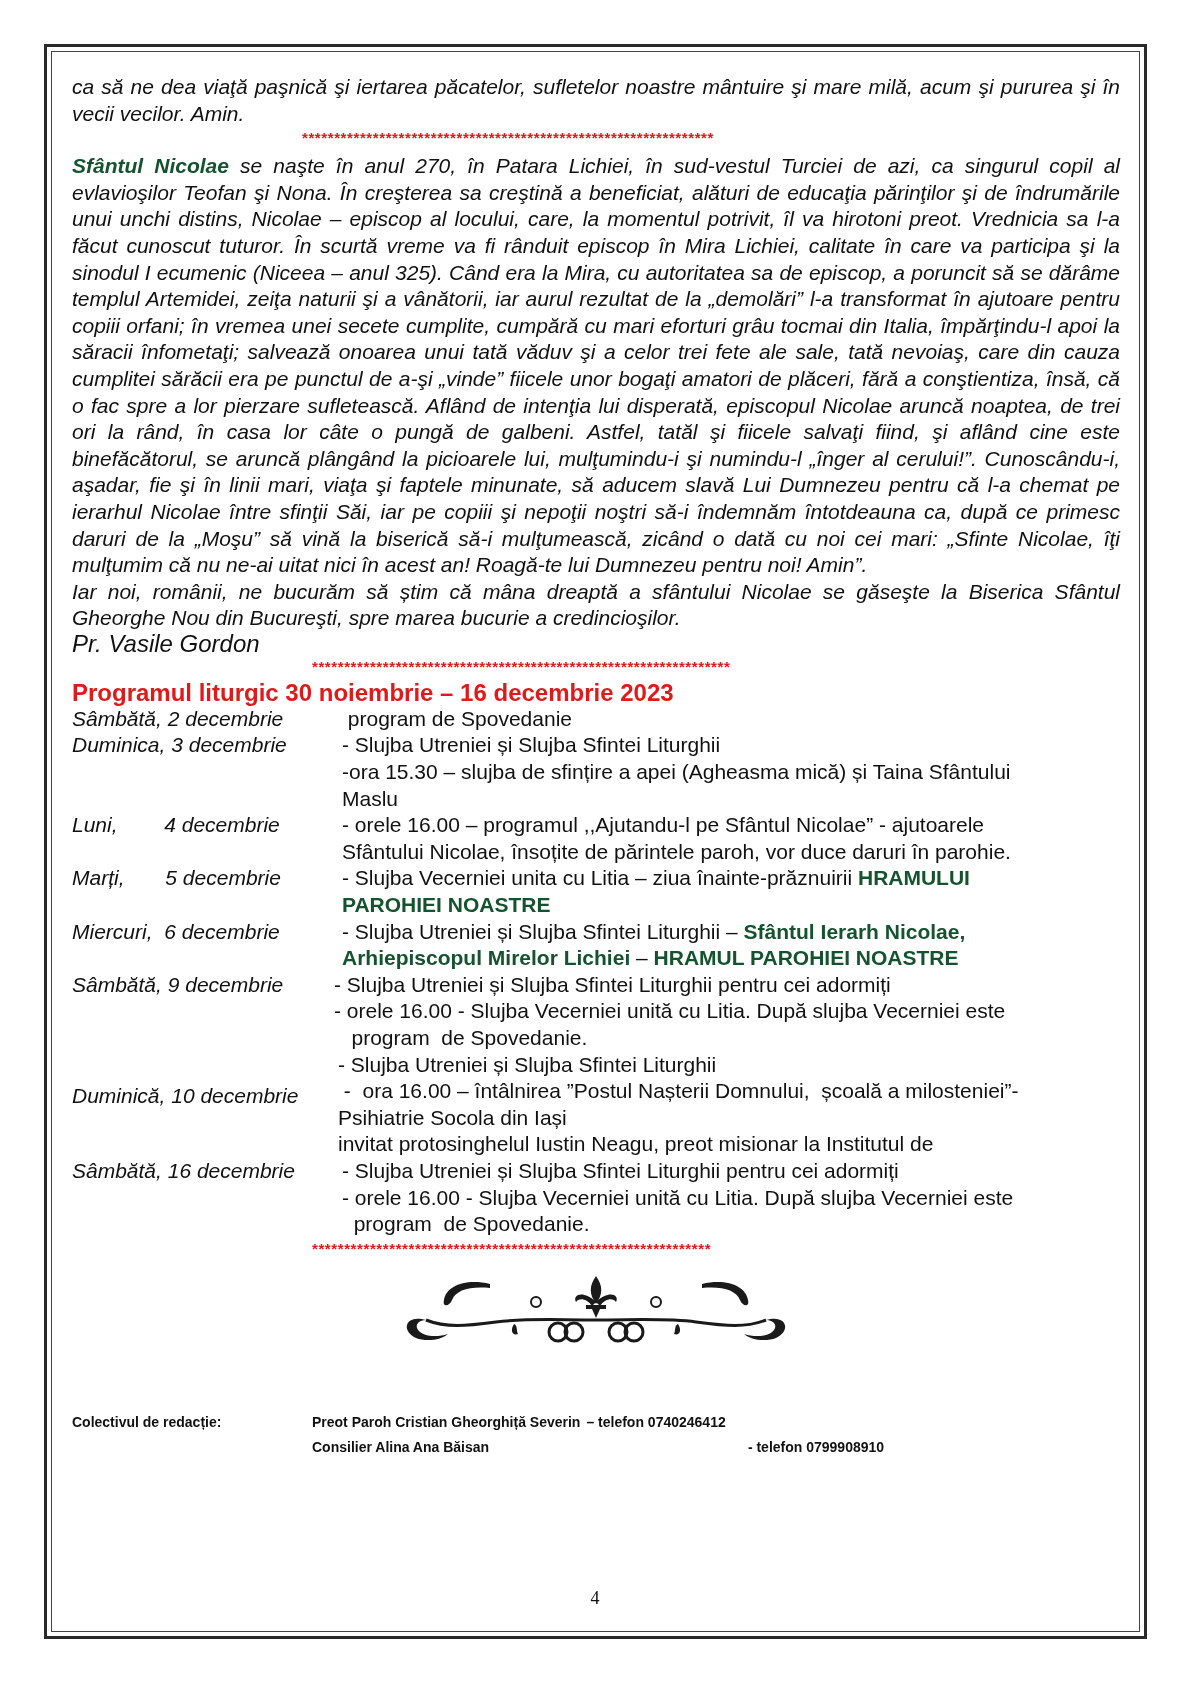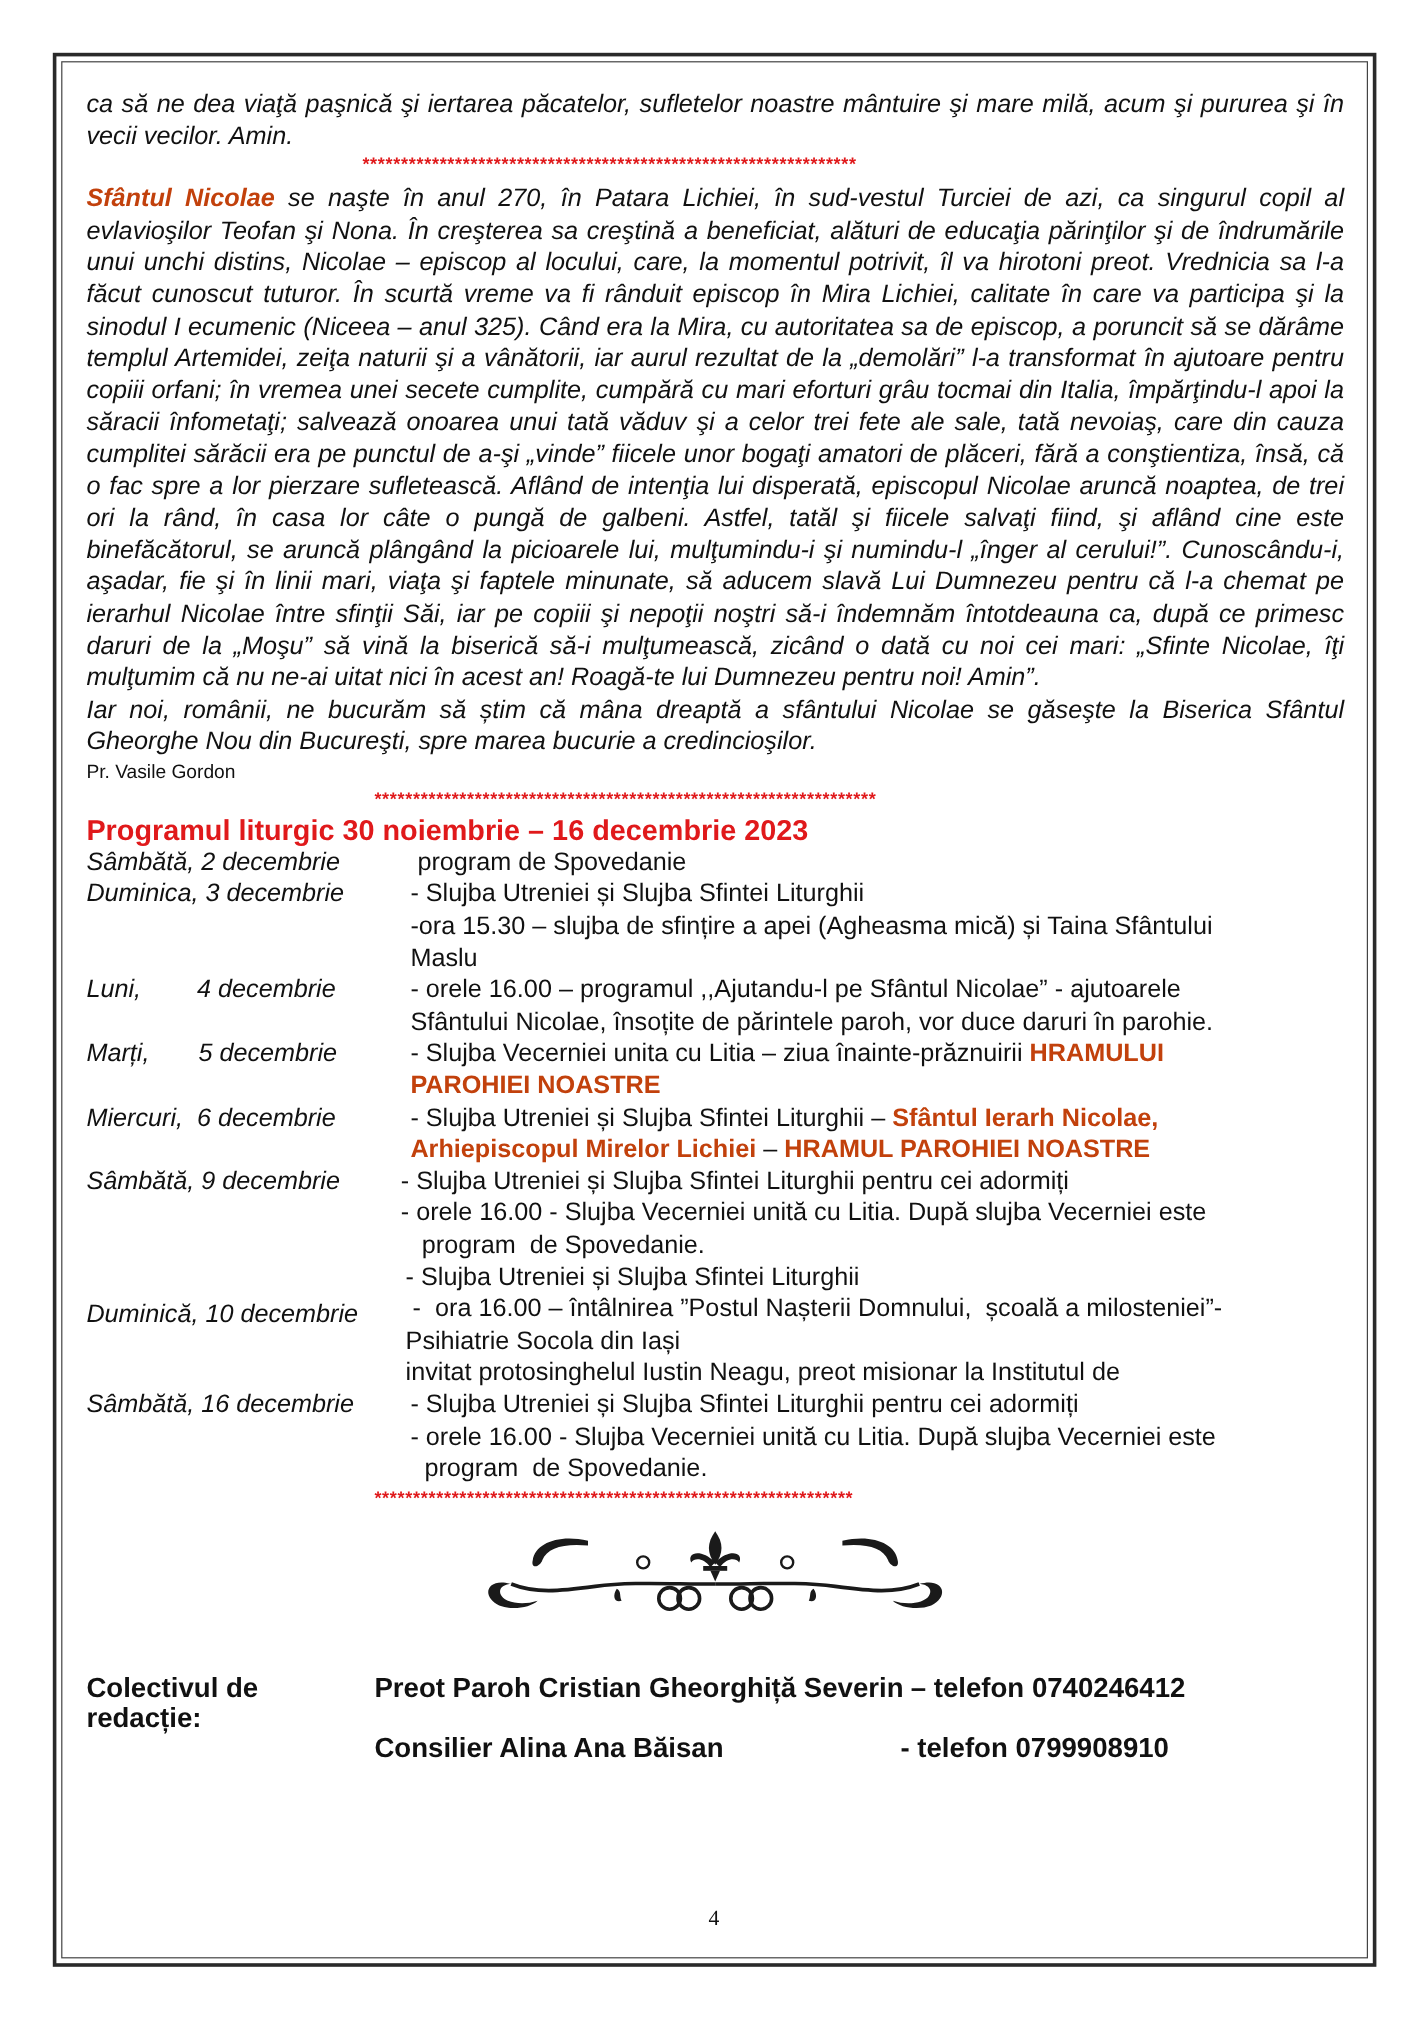--- a/index.html
+++ b/index.html
@@ -5,29 +5,29 @@
   html, body { margin: 0; padding: 0; background: #ffffff; }
   body { width: 1190px; height: 1683px; position: relative; overflow: hidden;
          font-family: "Liberation Sans", sans-serif; color: #111; }
   .frame-outer { position: absolute; left: 44px; top: 44px; width: 1103px; height: 1595px;
                  border: 3px solid #2a2a2a; box-sizing: border-box; }
   .frame-inner { position: absolute; left: 51px; top: 51px; width: 1089px; height: 1581px;
                  border: 1px solid #444; box-sizing: border-box; }
   .content { position: absolute; left: 72px; top: 74px; width: 1048px; font-size: 21px; line-height: 26.6px; }
   .justify { text-align: justify; font-style: italic; }
   .stars { color: #e0191b; font-weight: bold; font-size: 15px; letter-spacing: 0.6px; line-height: 22px; white-space: nowrap; }
-  .red { color: #c2410c; font-weight: bold; }
-  .author { font-size: 16px; line-height: 24px; }
+  .red { color: #14532d; font-weight: bold; }
+  .author { font-style: italic; font-size: 24px; line-height: 24px; }
   .prog-title { color: #e0191b; font-weight: bold; font-size: 24px; line-height: 26px; }
   .row { display: flex; }
   .day { width: 270px; font-style: italic; flex: none; white-space: nowrap; }
   .desc { flex: 1; }
   .desc div { line-height: 26.6px; }
   .ornament { display: block; margin: 12px auto 0 auto; }
-  .credits { font-weight: bold; font-size: 23px; line-height: 25px; margin-top: 44px; }
+  .credits { font-weight: bold; font-size: 14px; line-height: 25px; margin-top: 60px; }
   .cred-row { display: flex; }
   .cred-label { width: 240px; flex: none; }
   .cred-name { width: 443px; flex: none; }
   .page-num { position: absolute; left: 0; width: 1190px; top: 1588px; text-align: center;
               font-family: "Liberation Serif", serif; font-size: 18px; }
 </style>
 </head>
 <body>
 
 <div class="frame-outer"></div>

